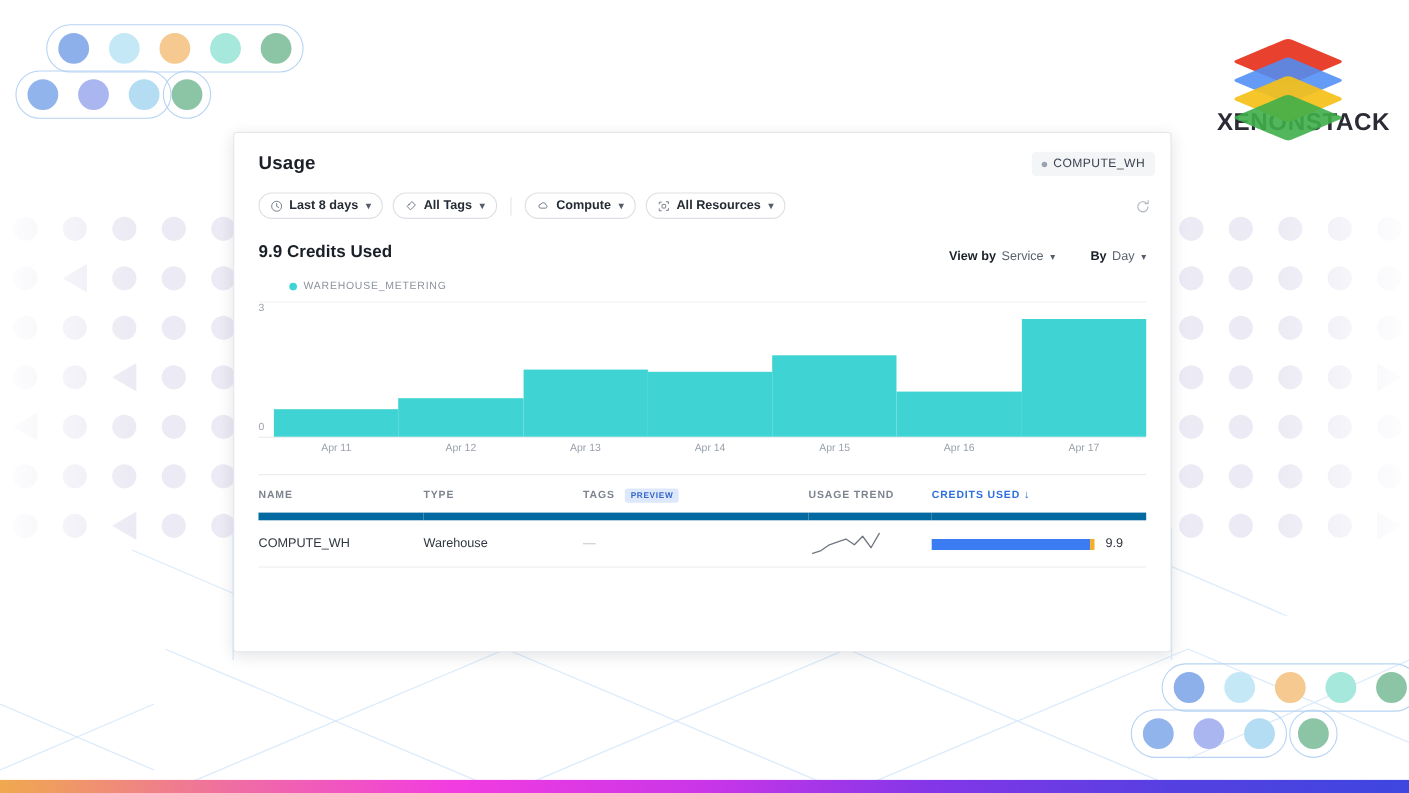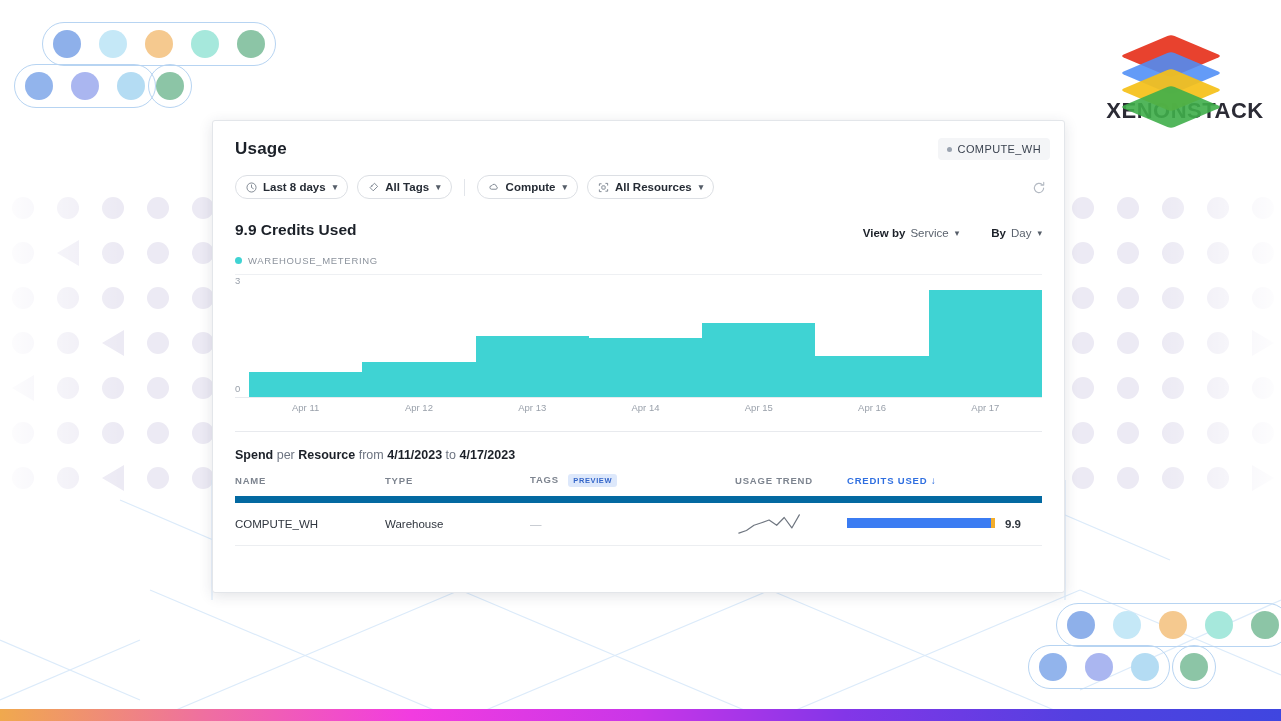--- a/index.html
+++ b/index.html
@@ -72,21 +72,21 @@
   .fsep { width: 1px; height: 17px; background: #e2e5ea; margin: 0 3px; }
   .refresh { position: absolute; right: 18px; top: 60px; color: #b3b9c2; font-size: 15px; cursor: pointer; }
 
   
   .chart-head { display: flex; align-items: flex-end; justify-content: space-between; padding: 22px 22px 0 22px; }
   .credits-title { font-size: 15.5px; font-weight: 700; color: #1b2028; }
   .viewby { display: flex; align-items: center; gap: 32px; font-size: 11.5px; color: #5b636e; }
   .viewby b { color: #1b2028; }
   .vb { display: flex; align-items: center; gap: 5px; cursor: pointer; }
 
-  .legend { display: flex; align-items: center; gap: 6px; padding: 16px 0 0 22px; }
+  .legend { display: flex; align-items: center; gap: 6px; padding: 16px 0 0 22px; margin-left: 28px; }
   .legend .sw { width: 7px; height: 7px; border-radius: 50%; background: #3fd3d3; }
   .legend span { font-size: 9.5px; color: #8c939d; letter-spacing: .7px; }
 
   .plot { position: relative; margin: 8px 22px 0 22px; height: 124px; border-bottom: 1px solid #e8eaee; }
   .gridline { position: absolute; left: 0; right: 0; height: 1px; background: #eef0f3; }
   .ylab { position: absolute; left: 0; font-size: 9.5px; color: #9aa1ab; transform: translateY(-50%); }
   .bars { position: absolute; left: 14px; right: 0; bottom: 0; top: 0; display: flex; align-items: flex-end; }
   .bar-col { flex: 1; height: 100%; display: flex; align-items: flex-end; }
   .bar { width: 100%; background: #3fd3d3; }
   .xaxis { display: flex; margin: 4px 22px 0 36px; }
@@ -100,21 +100,21 @@
 
   table { width: calc(100% - 44px); margin: 12px 22px 0 22px; border-collapse: collapse; }
   th { text-align: left; font-size: 9.5px; letter-spacing: .8px; color: #7d848f; font-weight: 700;
     padding: 0 0 9px 0; border-bottom: 7px solid #0369a1; }
   th.sorted { color: #2f6fe0; }
   td { font-size: 11.5px; color: #30363f; padding: 10px 0; border-bottom: 1px solid #eceef1; }
   .tag-preview { display: inline-block; background: #dde8fb; color: #3566c9; font-size: 7.5px; font-weight: 700;
     letter-spacing: .6px; border-radius: 3px; padding: 2px 5px; margin-left: 6px; vertical-align: middle; }
   .dash { color: #b9bfc7; }
   .sort-arrow { font-size: 10px; }
-  .credit-cell { display: flex; align-items: flex-start; gap: 10px; font-weight: bold; }
+  .credit-cell { display: flex; align-items: flex-end; gap: 10px; }
   .credit-track { width: 148px; height: 10px; position: relative; }
   .credit-fill { height: 10px; background: #3b7cf2; }
   .credit-tip { height: 10px; width: 4px; background: #f4ae2c; }
   .credit-val { font-size: 11.5px; color: #30363f; }
   .spark { display: block; }
   .col-name { width: 150px; }
   .col-type { width: 145px; margin-left: 10px; }
   .col-tags { width: 205px; }
   .col-trend { width: 112px; }
 </style>
@@ -559,29 +559,20 @@
       <div class="xtick">Apr 12</div>
       <div class="xtick">Apr 13</div>
       <div class="xtick">Apr 14</div>
       <div class="xtick">Apr 15</div>
       <div class="xtick">Apr 16</div>
       <div class="xtick">Apr 17</div>
     </div>
 
   <div class="divider"></div>
 
-  <div class="spend-title">
-    <b>Spend</b>
-    <span>per</span>
-    <b>Resource</b>
-    <span>from</span>
-    <b>4/11/2023</b>
-    <span>to</span>
-    <b>4/17/2023</b>
-  </div>
 
   <table>
     <thead>
       <tr>
         <th class="col-name">NAME</th>
         <th class="col-type">TYPE</th>
         <th class="col-tags">
           <span>TAGS</span>
           <span class="tag-preview">PREVIEW</span>
         </th>

